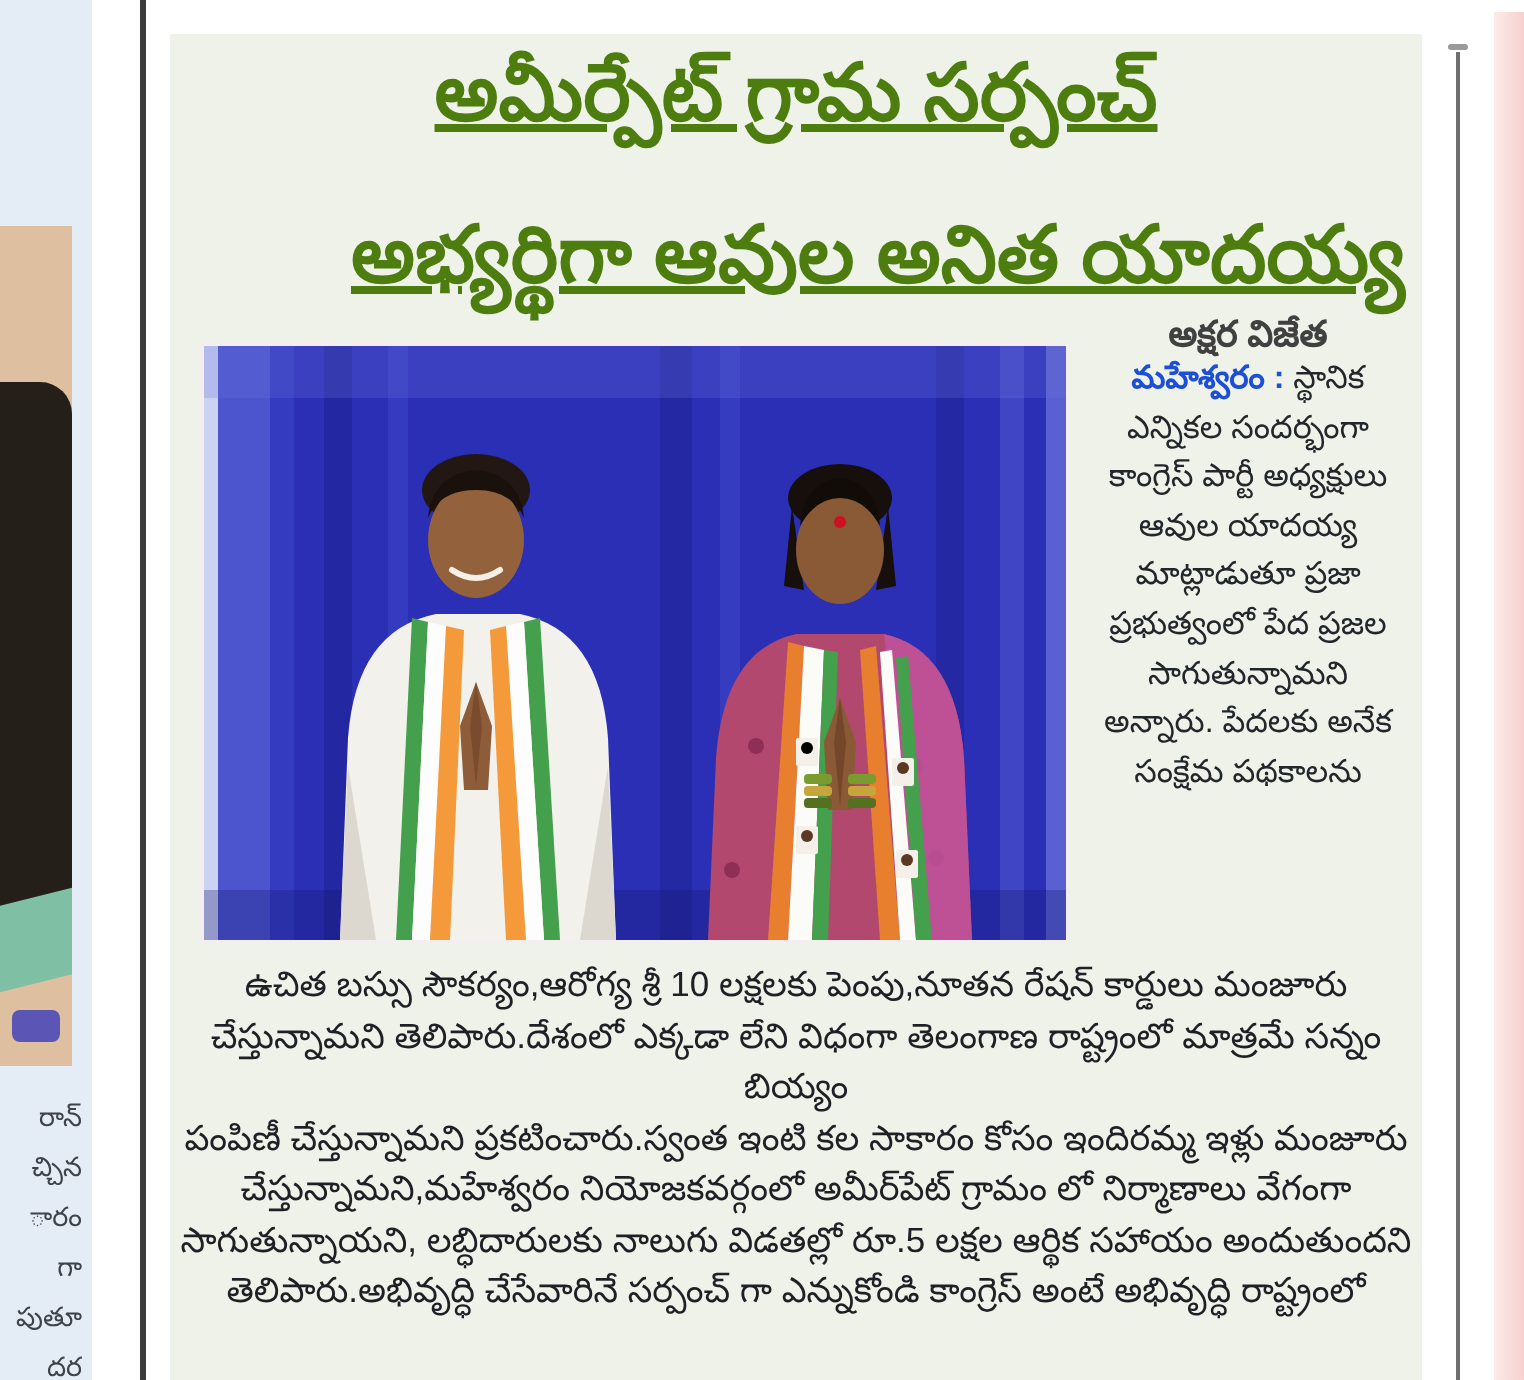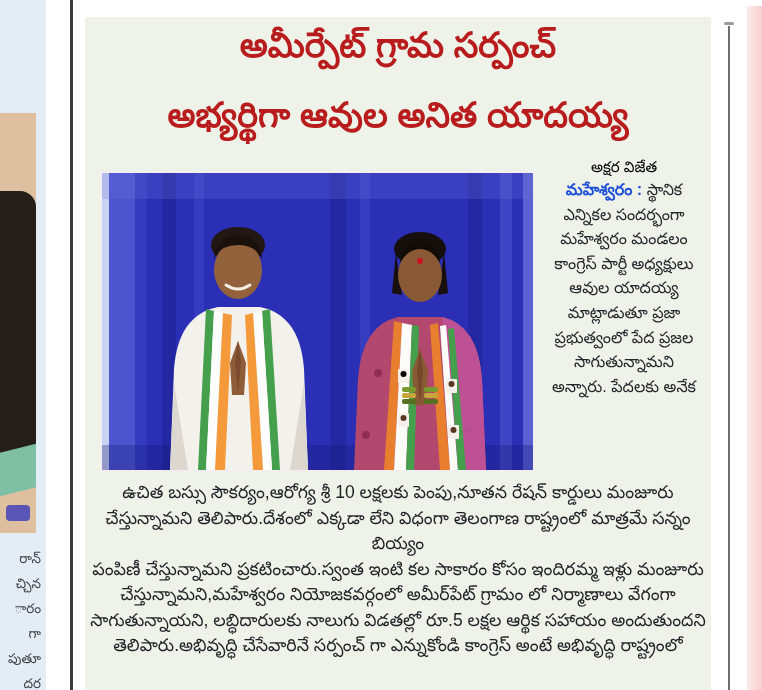--- a/index.html
+++ b/index.html
@@ -18,29 +18,29 @@
     font-size:13.5px;line-height:25px;color:#3d4349;}
   
   .vline-black{position:absolute;left:70px;top:0;width:3px;height:690px;background:#3b3b3b;}
   .vline-gray{position:absolute;left:728px;top:26px;width:2px;height:664px;background:#6f6f6f;}
   .gray-cap{position:absolute;left:724px;top:22px;width:10px;height:3px;background:#9a9a9a;border-radius:2px;}
   .strip-pink{position:absolute;left:747px;top:6px;width:15px;height:684px;
     background:linear-gradient(to right,#fcebe9,#f6d0ce);}
   
   .article{position:absolute;left:85px;top:17px;width:626px;height:673px;background:#eef2e8;}
   .headline{position:absolute;left:0;width:100%;text-align:center;
-    font-weight:800;font-size:35px;color:#b91c1c;letter-spacing:0;}
+    font-weight:800;font-size:40px;color:#4d7c0f;letter-spacing:0;text-decoration:underline;}
   .headline.l1{top:8px;}
-  .headline.l2{top:78px;}
+  .headline.l2{top:89px;padding-left:41px;}
   .photo-frame{position:absolute;left:17px;top:156px;width:431px;height:297px;
     box-shadow:0 0 0 2px #f3efee;}
   .photo-frame svg{display:block;}
   .right-col{position:absolute;left:452px;top:139px;width:174px;text-align:center;
     font-size:16px;line-height:24.6px;color:#22272b;}
-  .byline{color:#000000;font-weight:400;font-size:15px;line-height:22px;}
+  .byline{color:#404040;font-weight:700;font-size:18px;line-height:22px;}
   .red{color:#1d4ed8;font-weight:700;}
   .body-text{position:absolute;left:4px;top:463px;width:618px;text-align:center;
     font-size:17.5px;line-height:25.5px;color:#1d2125;}
 </style>
 </head>
 <body>
 
 <div class="page">
 
   <div class="strip-blue"></div>
@@ -142,27 +142,27 @@
         <rect x="322" y="214" width="14" height="5" rx="2" fill="#7a9c2e"></rect>
         <rect x="322" y="220" width="14" height="5" rx="2" fill="#c8a53a"></rect>
         <rect x="322" y="226" width="14" height="5" rx="2" fill="#55701e"></rect>
       </svg>
     </div>
 
     <div class="right-col">
       <div class="byline">అక్షర విజేత</div>
       <div><span class="red">మహేశ్వరం :</span> <span>స్థానిక</span></div>
       <div>ఎన్నికల సందర్భంగా</div>
-      <div>మహేశ్వరం మండలం</div>
       <div>కాంగ్రెస్ పార్టీ అధ్యక్షులు</div>
       <div>ఆవుల యాదయ్య</div>
       <div>మాట్లాడుతూ ప్రజా</div>
       <div>ప్రభుత్వంలో పేద ప్రజల</div>
       <div>సాగుతున్నామని</div>
       <div>అన్నారు. పేదలకు అనేక</div>
+      <div>సంక్షేమ పథకాలను</div>
     </div>
 
     <div class="body-text">
       <div>ఉచిత బస్సు సౌకర్యం,ఆరోగ్య శ్రీ 10 లక్షలకు పెంపు,నూతన రేషన్ కార్డులు మంజూరు</div>
       <div>చేస్తున్నామని తెలిపారు.దేశంలో ఎక్కడా లేని విధంగా తెలంగాణ రాష్ట్రంలో మాత్రమే సన్నం బియ్యం</div>
       <div>పంపిణీ చేస్తున్నామని ప్రకటించారు.స్వంత ఇంటి కల సాకారం కోసం ఇందిరమ్మ ఇళ్లు మంజూరు</div>
       <div>చేస్తున్నామని,మహేశ్వరం  నియోజకవర్గంలో అమీర్‌పేట్ గ్రామం లో నిర్మాణాలు వేగంగా</div>
       <div>సాగుతున్నాయని, లబ్ధిదారులకు నాలుగు విడతల్లో రూ.5 లక్షల ఆర్థిక సహాయం అందుతుందని</div>
       <div>తెలిపారు.అభివృద్ధి చేసేవారినే సర్పంచ్ గా ఎన్నుకోండి కాంగ్రెస్ అంటే అభివృద్ధి  రాష్ట్రంలో</div>
 

